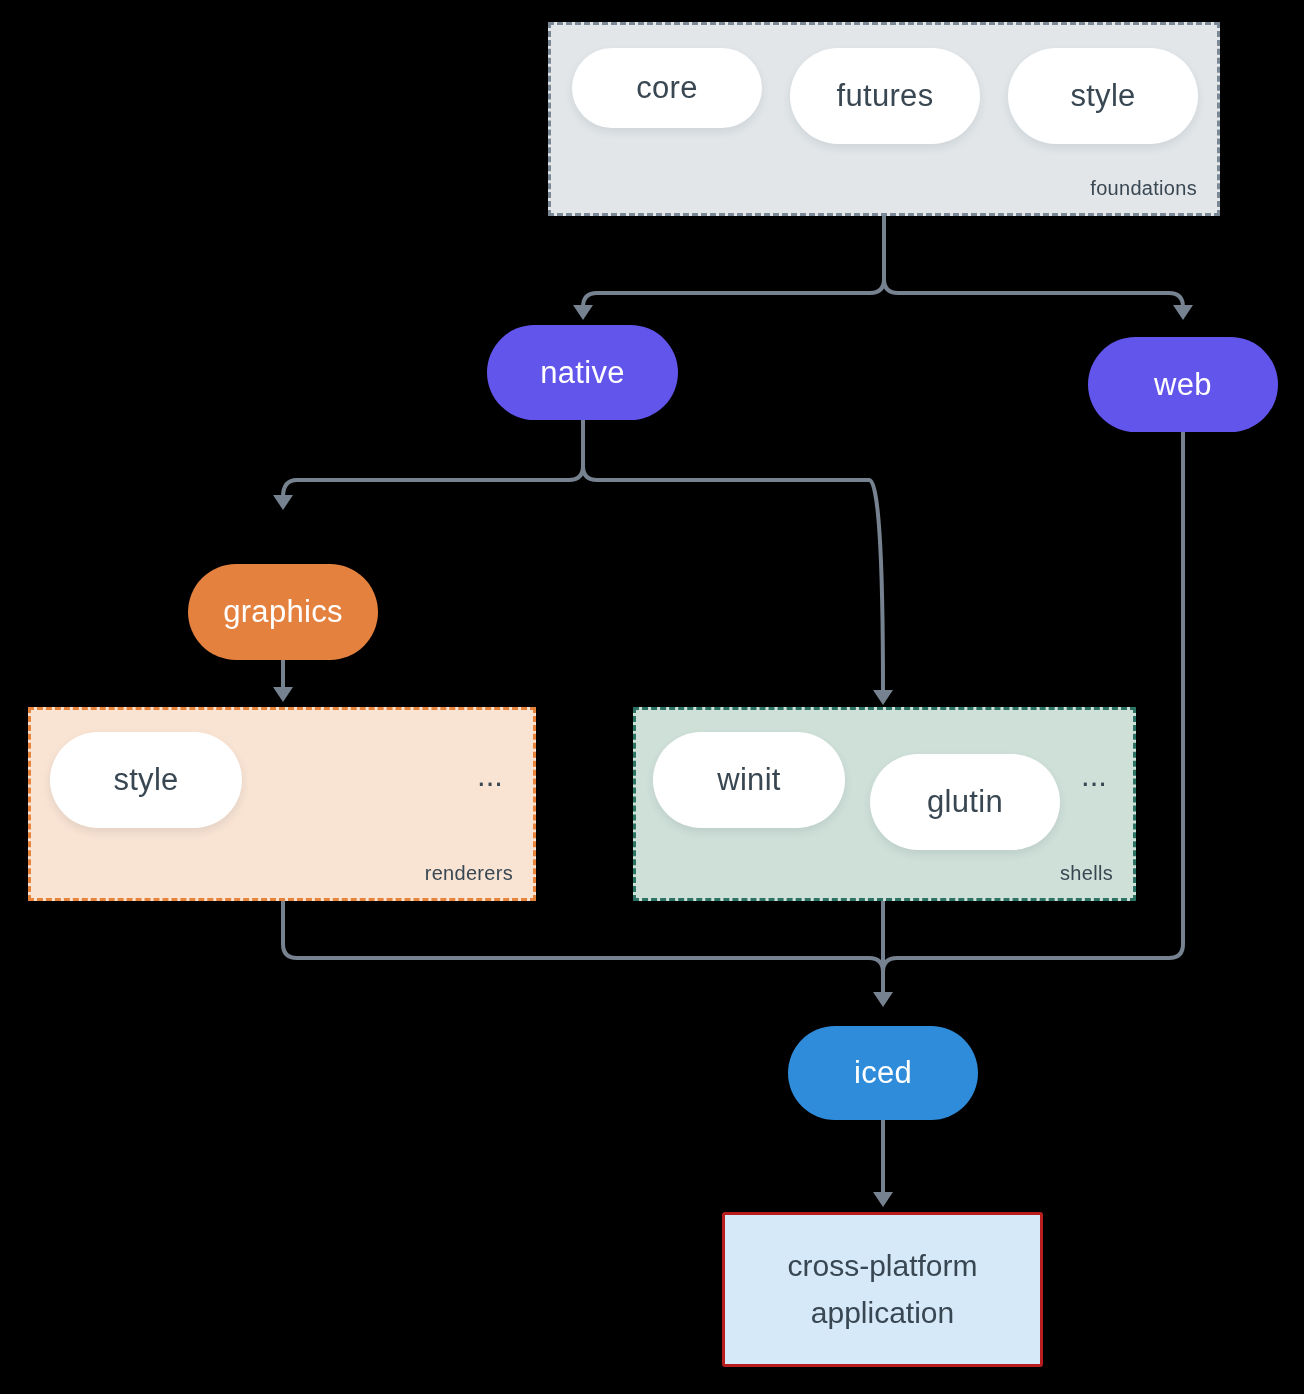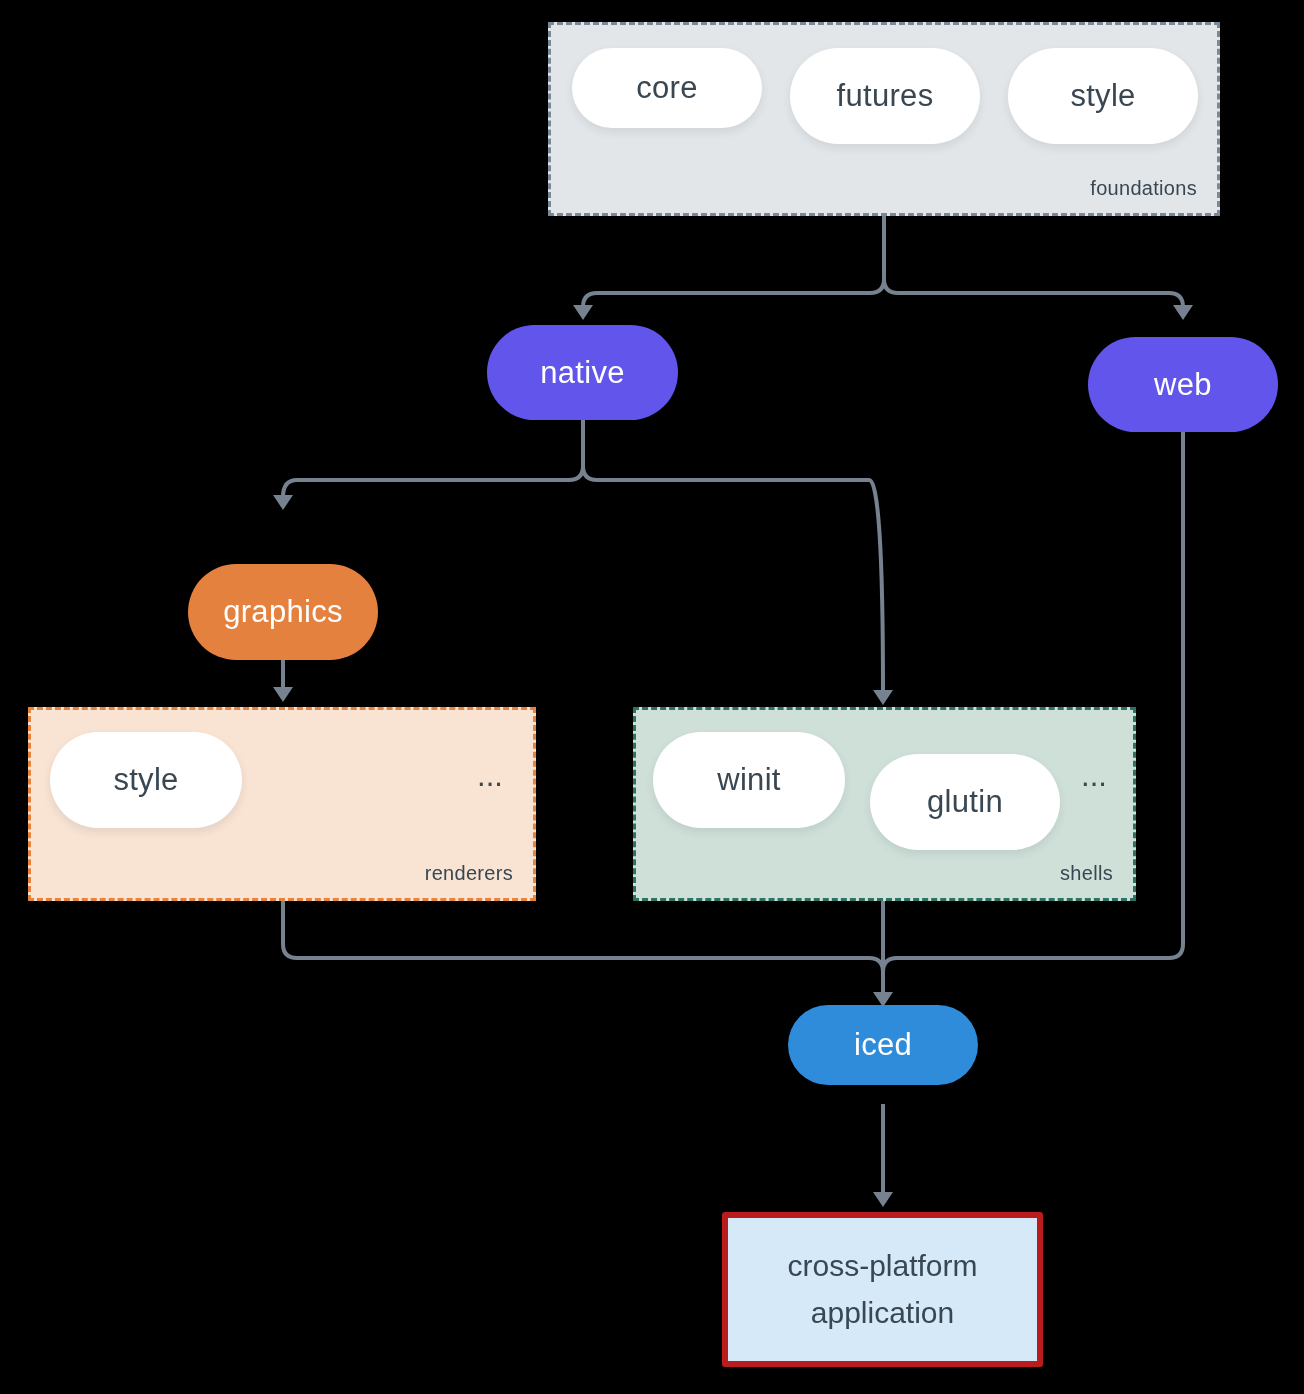--- a/index.html
+++ b/index.html
@@ -73,39 +73,39 @@
 
   #pill-native  { left: 487px;  top: 325px; width: 191px; height: 95px; }
   #pill-web     { left: 1088px; top: 337px; width: 190px; height: 95px; }
   #pill-graphics{ left: 188px;  top: 516px; width: 190px; height: 96px; margin-top: 48px; }
 
   #pill-wgpu    { left: 50px;   top: 732px; width: 192px; height: 96px; }
   #pill-glow    { left: 266px;  top: 732px; width: 192px; height: 96px; }
   #pill-winit   { left: 653px;  top: 732px; width: 192px; height: 96px; }
   #pill-glutin  { left: 870px;  top: 732px; width: 190px; height: 96px; margin-top: 22px; }
 
-  #pill-iced    { left: 788px;  top: 1005px; width: 190px; height: 80px; }
+  #pill-iced    { left: 788px;  top: 1026px; width: 190px; height: 94px; }
 
   .ellipsis {
     position: absolute;
     display: flex;
     align-items: center;
     justify-content: center;
     font-size: 31px;
     color: #384752;
   }
   #ellipsis-renderers { left: 464px; top: 728px; width: 52px; height: 96px; }
   #ellipsis-shells    { left: 1068px; top: 728px; width: 52px; height: 96px; }
 
   #box-app {
     position: absolute;
     left: 722px; top: 1212px; width: 321px; height: 155px;
     box-sizing: border-box;
     background: #d6e9f9;
-    border: 6px solid #b91c1c;
+    border: 3px solid #b91c1c;
     border-radius: 3px;
     display: flex;
     align-items: center;
     justify-content: center;
     text-align: center;
     padding: 0 42px;
     font-size: 30px;
     line-height: 1.55;
     color: #384752;
   }

